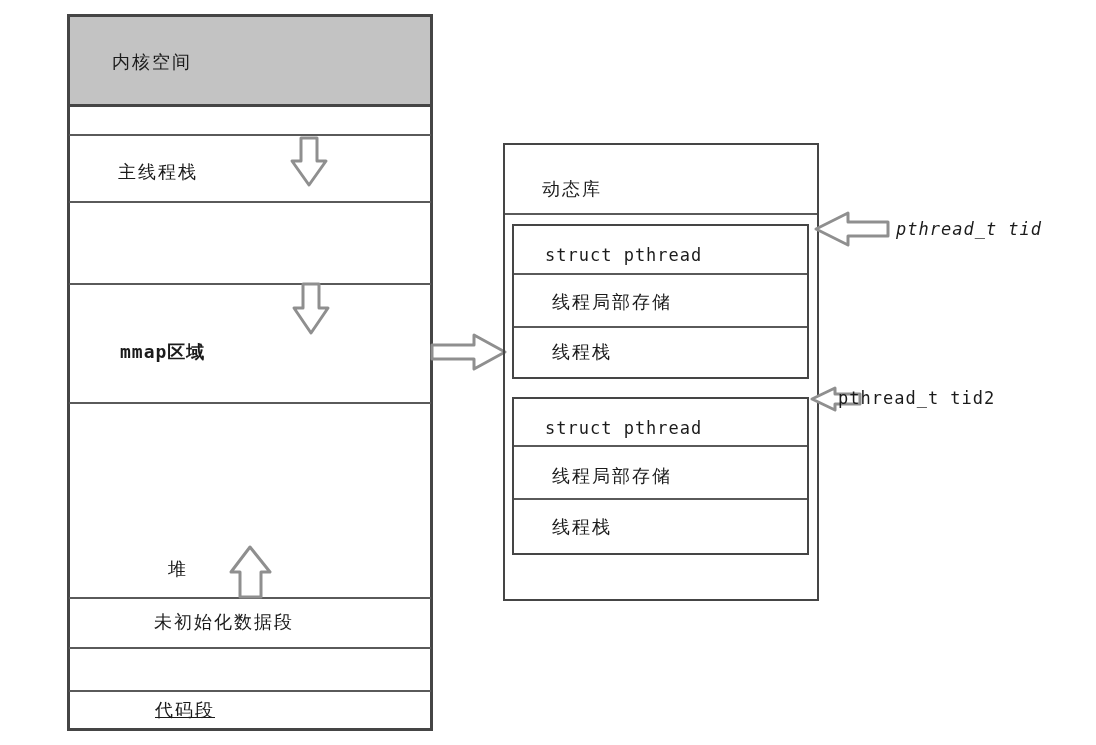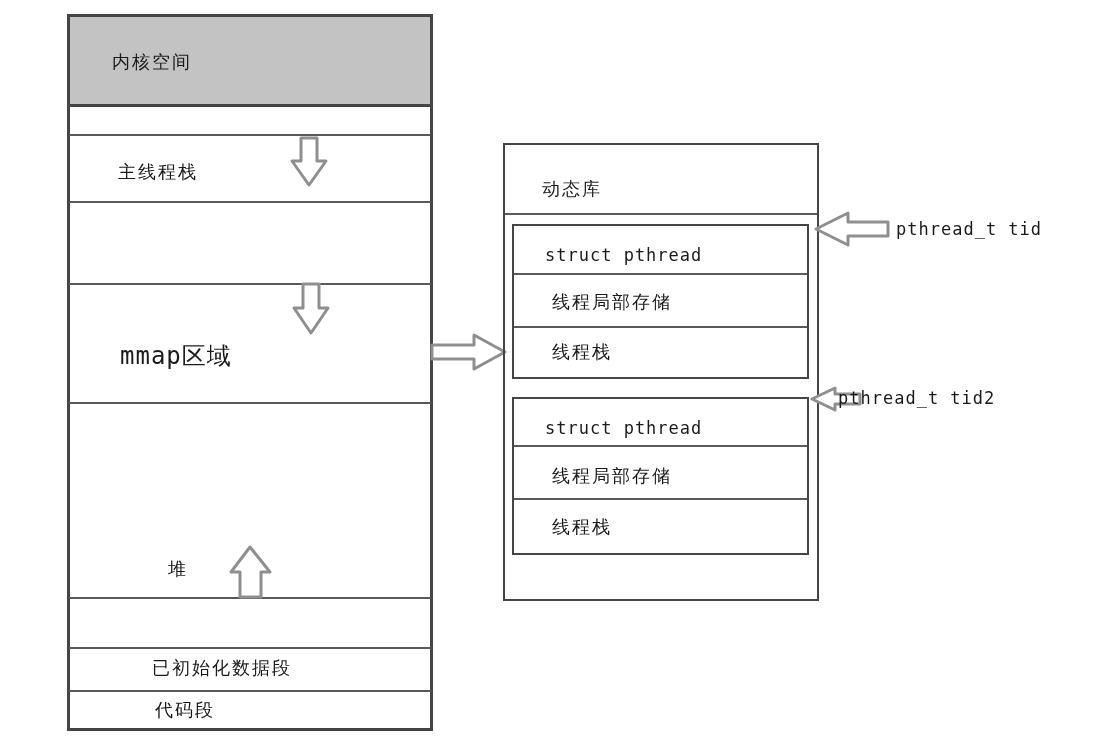--- a/index.html
+++ b/index.html
@@ -42,29 +42,29 @@
   <div class="hline" style="left:69px;top:690px;width:362px;"></div>
 
   <div class="lbl" style="left:118px;top:160px;">主线程栈</div>
   <svg class="arrow" style="left:288px;top:136px;" width="42" height="52" viewBox="0 0 42 52">
     <polygon points="13,2 29,2 29,25 38,25 21,49 4,25 13,25"></polygon>
   </svg>
 
   <svg class="arrow" style="left:290px;top:282px;" width="42" height="54" viewBox="0 0 42 54">
     <polygon points="13,2 29,2 29,26 38,26 21,51 4,26 13,26"></polygon>
   </svg>
-  <div class="lbl mono" style="left:120px;top:340px;font-size:24px;">mmap区域</div>
+  <div class="lbl mono" style="left:120px;top:340px;font-size:18px;font-weight:bold;">mmap区域</div>
 
   <div class="lbl" style="left:168px;top:557px;">堆</div>
   <svg class="arrow" style="left:227px;top:544px;" width="47" height="56" viewBox="0 0 47 56">
     <polygon points="23,3 43,28 34,28 34,53 13,53 13,28 4,28"></polygon>
   </svg>
 
-  <div class="lbl" style="left:152px;top:656px;">已初始化数据段</div>
-  <div class="lbl" style="left:155px;top:698px;">代码段</div>
+  <div class="lbl" style="left:154px;top:610px;">未初始化数据段</div>
+  <div class="lbl" style="left:155px;top:698px;text-decoration:underline;">代码段</div>
 
   <svg class="arrow" style="left:430px;top:331px;" width="79" height="42" viewBox="0 0 79 42">
     <polygon points="2,14 44,14 44,4 75,21 44,38 44,28 2,28"></polygon>
   </svg>
 
   <div class="box" style="left:503px;top:143px;width:316px;height:458px;border-width:2px;"></div>
   <div class="lbl" style="left:542px;top:177px;text-align:center;">动态库</div>
   <div class="hline" style="left:505px;top:213px;width:312px;"></div>
 
   <div class="innerbox" style="left:512px;top:224px;width:297px;height:155px;"></div>
@@ -77,20 +77,20 @@
   <div class="innerbox" style="left:512px;top:397px;width:297px;height:158px;"></div>
   <div class="hline" style="left:514px;top:445px;width:293px;"></div>
   <div class="hline" style="left:514px;top:498px;width:293px;"></div>
   <div class="lbl mono" style="left:545px;top:418px;">struct pthread</div>
   <div class="lbl" style="left:552px;top:464px;">线程局部存储</div>
   <div class="lbl" style="left:552px;top:515px;">线程栈</div>
 
   <svg class="arrow" style="left:812px;top:210px;" width="78" height="38" viewBox="0 0 78 38">
     <polygon points="76,12 36,12 36,3 4,19 36,35 36,26 76,26"></polygon>
   </svg>
-  <div class="lbl mono" style="left:896px;top:219px;">pthread_t tid</div>
+  <div class="lbl mono" style="left:896px;top:219px;font-style:italic;">pthread_t tid</div>
 
   <svg class="arrow" style="left:808px;top:385px;" width="54" height="28" viewBox="0 0 54 28">
     <polygon points="52,9 27,9 27,3 4,14 27,25 27,19 52,19"></polygon>
   </svg>
   <div class="lbl mono" style="left:838px;top:388px;">pthread_t tid2</div>
 
 </div>
 
 </body></html>

